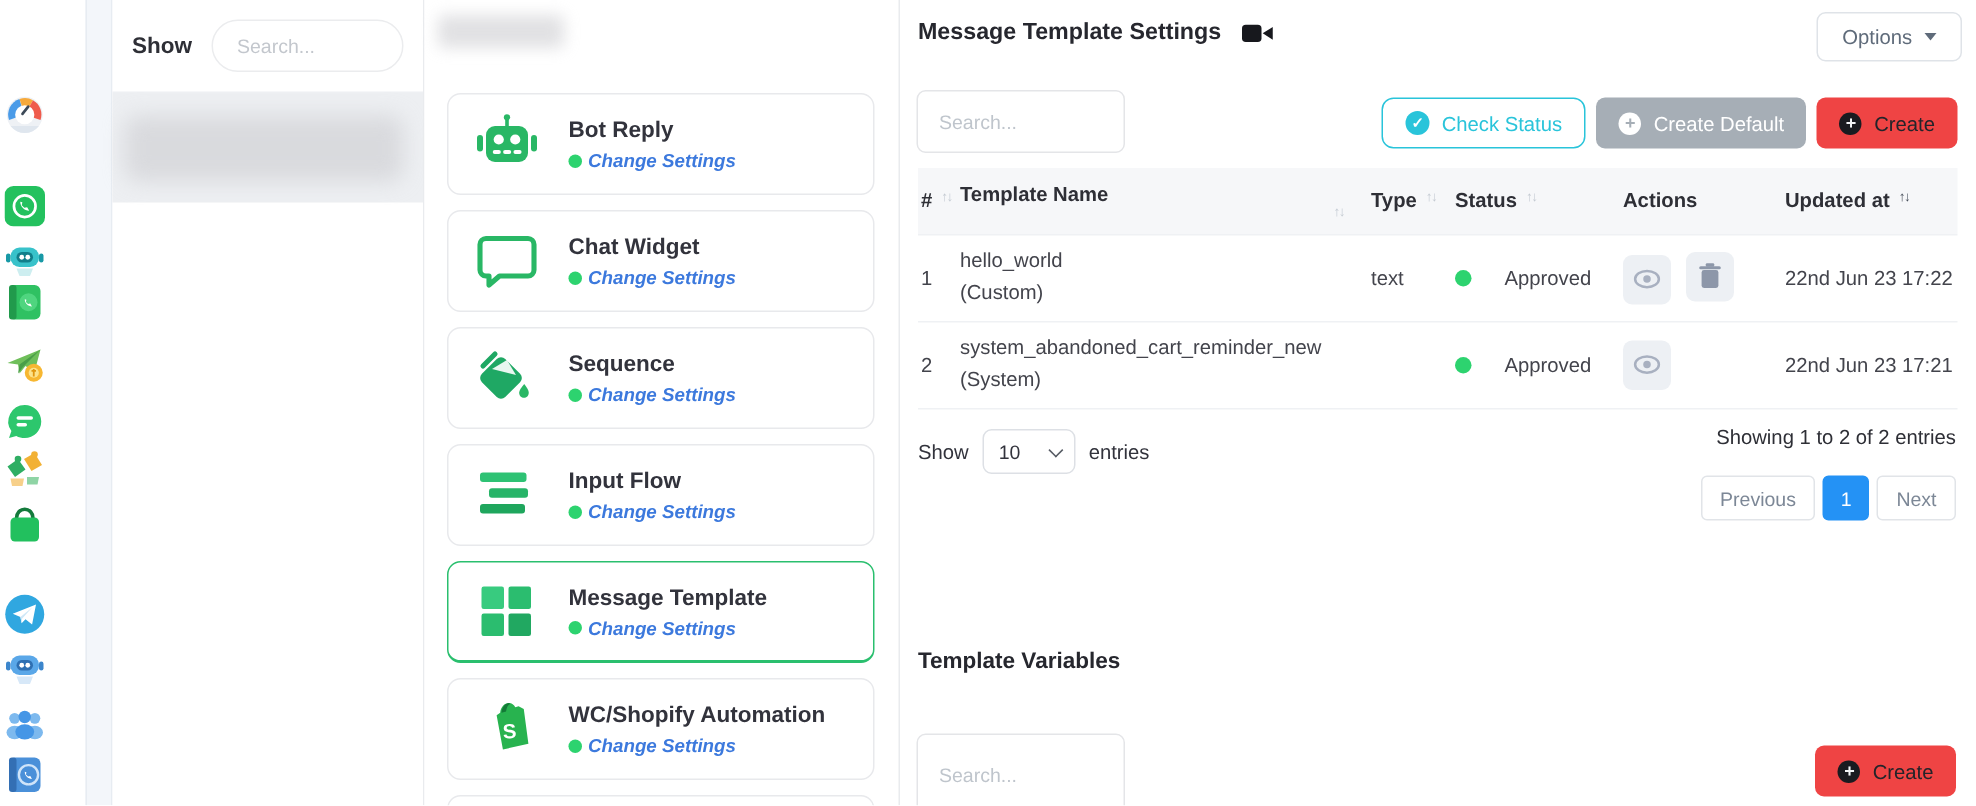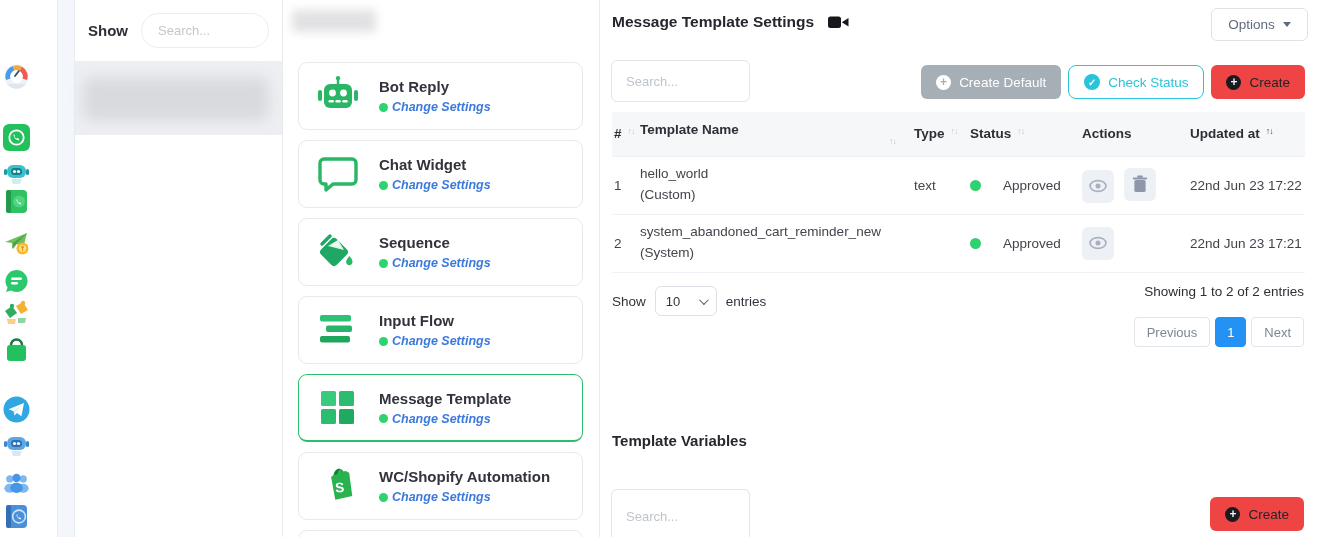--- a/index.html
+++ b/index.html
@@ -339,27 +339,27 @@
     </div>
 
     <button class="btn options-btn">
         <span>Options</span>
         <span class="caret"></span>
       </button>
 
     <input class="box-search" placeholder="Search..." style="">
 
     <div class="btn-row">
+      <button class="btn btn-check">
+          <span class="check-circle"></span>
+          <span>Check Status</span>
+        </button>
       <button class="btn btn-secondary">
           <span class="plus light"></span>
           <span>Create Default</span>
-        </button>
-      <button class="btn btn-check">
-          <span class="check-circle"></span>
-          <span>Check Status</span>
         </button>
       <button class="btn btn-light">
           <span class="plus dark"></span>
           <span>Create</span>
         </button>
     </div>
 
     <table class="tpl">
       <colgroup>
           <col style="width:26px">

